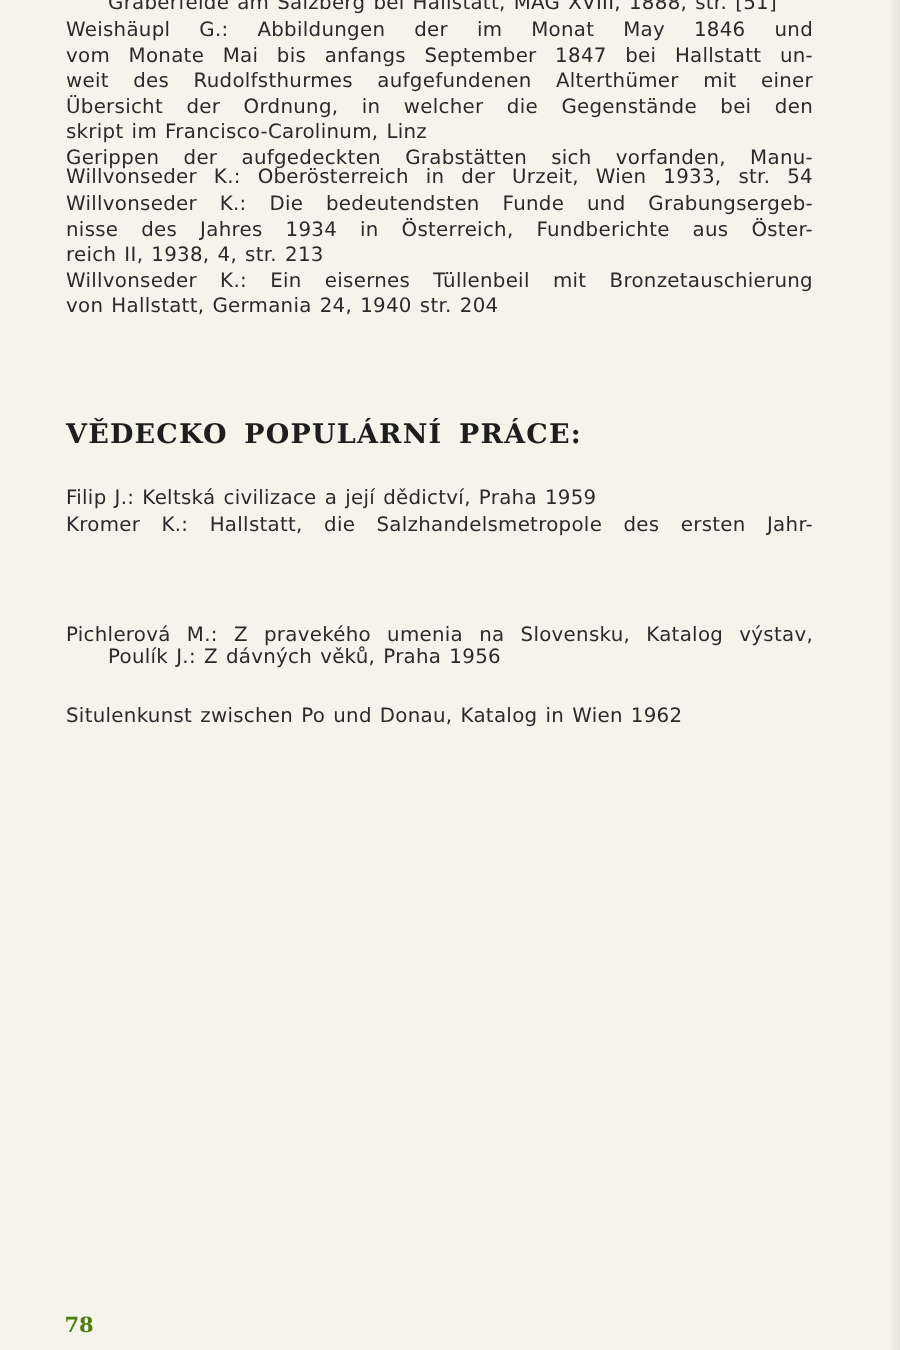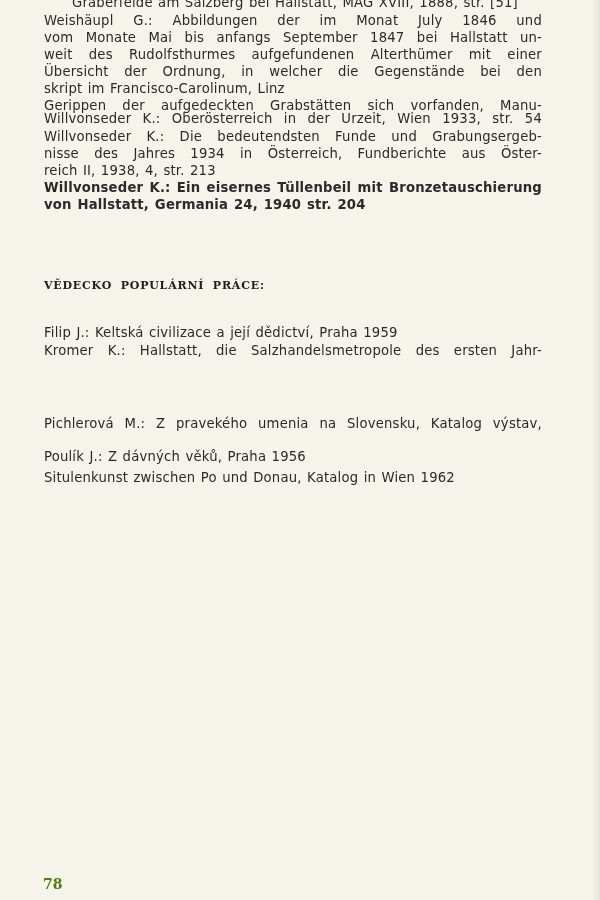--- a/index.html
+++ b/index.html
@@ -57,21 +57,21 @@
     .entry .line.first {
       text-indent: 0;
       margin-left: -14px;
     }
     .heading {
       position: absolute;
       left: 44px;
       top: 279px;
       font-family: "DejaVu Serif", serif;
       font-weight: bold;
-      font-size: 11px;
+      font-size: 18px;
       letter-spacing: 0.8px;
       word-spacing: 4px;
       color: #1e1e1e;
     }
     .page-number {
       position: absolute;
       left: 43px;
       top: 876px;
       font-family: "DejaVu Serif", serif;
       font-weight: bold;
@@ -82,60 +82,60 @@
 </head>
 <body>
 
 <div class="page">
 
   <div class="entry" style="top:-6px;">
     <span class="line last cont" style="text-indent:0;">Gräberfelde am Salzberg bei Hallstatt, MAG XVIII, 1888, str. [51]</span>
   </div>
 
   <div class="entry" style="top:12px;">
-    <span class="line first">Weishäupl G.: Abbildungen der im Monat July 1846 und</span>
+    <span class="line first">Weishäupl G.: Abbildungen der im Monat May 1846 und</span>
     <span class="line">vom Monate Mai bis anfangs September 1847 bei Hallstatt un-</span>
     <span class="line">weit des Rudolfsthurmes aufgefundenen Alterthümer mit einer</span>
     <span class="line">Übersicht der Ordnung, in welcher die Gegenstände bei den</span>
     <span class="line last">skript im Francisco-Carolinum, Linz</span>
     <span class="line">Gerippen der aufgedeckten Grabstätten sich vorfanden, Manu-</span>
   </div>
 
   <div class="entry" style="top:110px;">
     <span class="line first">Willvonseder K.: Oberösterreich in der Urzeit, Wien 1933, str. 54</span>
   </div>
 
   <div class="entry" style="top:128px;">
     <span class="line first">Willvonseder K.: Die bedeutendsten Funde und Grabungsergeb-</span>
     <span class="line">nisse des Jahres 1934 in Österreich, Fundberichte aus Öster-</span>
     <span class="line last">reich II, 1938, 4, str. 213</span>
   </div>
 
-  <div class="entry" style="top:179px;font-weight:bold;">
+  <div class="entry" style="top:179px;">
     <span class="line first">Willvonseder K.: Ein eisernes Tüllenbeil mit Bronzetauschierung</span>
     <span class="line last">von Hallstatt, Germania 24, 1940 str. 204</span>
   </div>
 
   <div class="heading">VĚDECKO POPULÁRNÍ PRÁCE:</div>
 
   <div class="entry" style="top:324px;">
     <span class="line first last">Filip J.: Keltská civilizace a její dědictví, Praha 1959</span>
   </div>
 
   <div class="entry" style="top:342px;">
     <span class="line first">Kromer K.: Hallstatt, die Salzhandelsmetropole des ersten Jahr-</span>
   </div>
 
 
 
   <div class="entry" style="top:415px;">
     <span class="line first">Pichlerová M.: Z pravekého umenia na Slovensku, Katalog výstav,</span>
   </div>
 
-  <div class="entry" style="top:448px;">
+  <div class="entry" style="top:430px;margin-left:28px;">
     <span class="line first last">Poulík J.: Z dávných věků, Praha 1956</span>
   </div>
 
   <div class="entry" style="top:469px;">
     <span class="line first last">Situlenkunst zwischen Po und Donau, Katalog in Wien 1962</span>
   </div>
 
   <div class="page-number">78</div>
 
   <div class="right-edge"></div>

